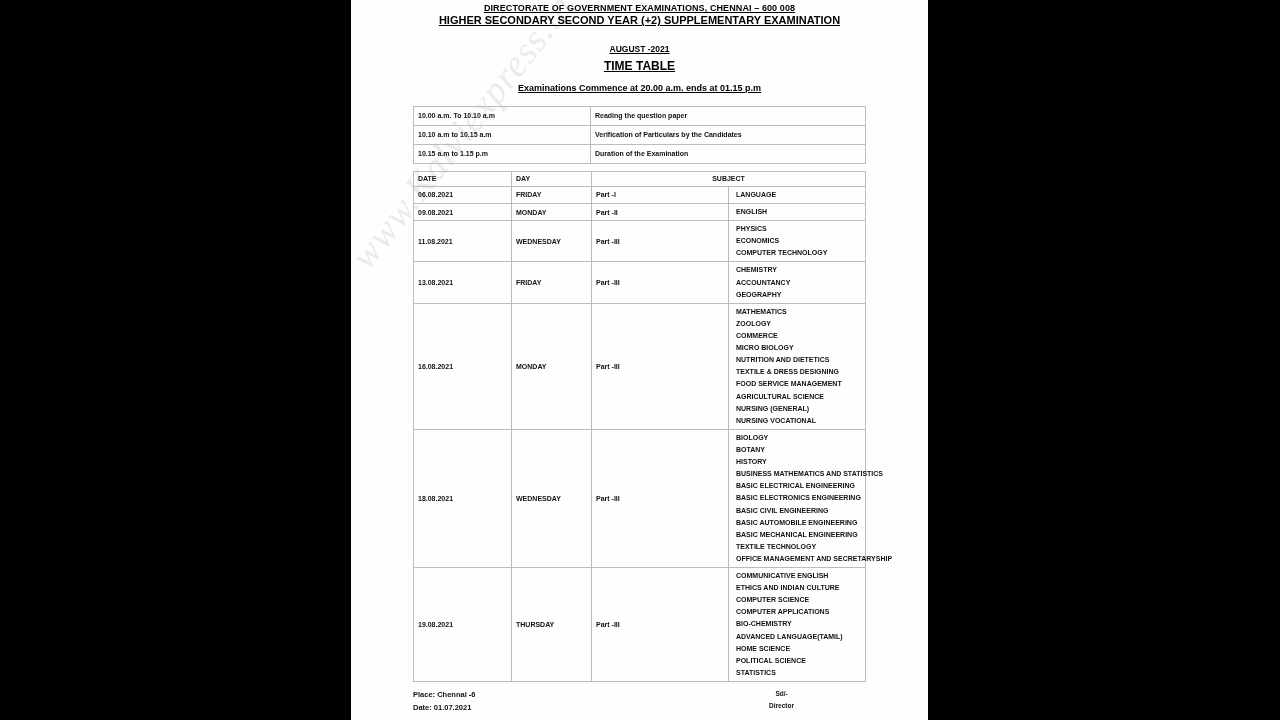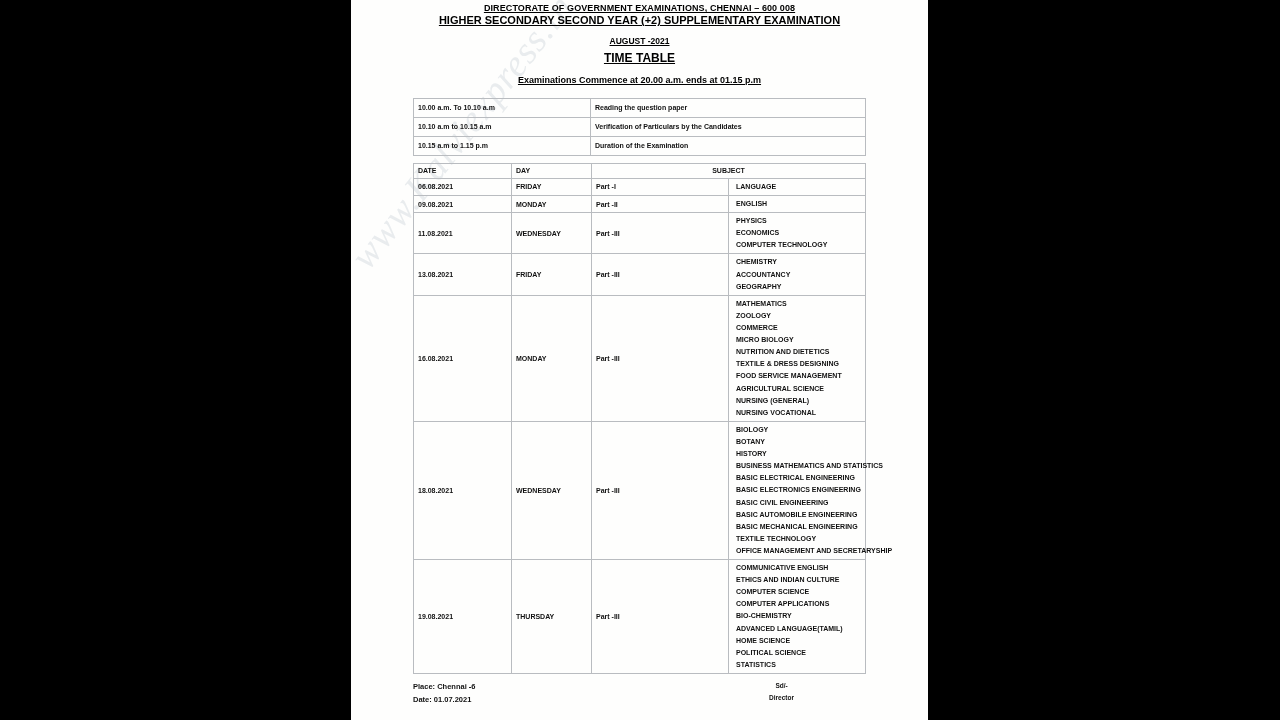--- a/index.html
+++ b/index.html
@@ -39,21 +39,21 @@
 
   .hdr {
     text-align:center;
     font-weight:bold;
     color:#000;
     line-height:1.25;
   }
   .hdr span { text-decoration:underline; display:inline-block; }
   .h1 { font-size:9px; margin-top:3px; letter-spacing:.1px; }
   .h2 { font-size:11px; }
-  .h3 { font-size:8.5px; margin-top:8px; }
+  .h3 { font-size:8.5px; margin-top:16px; }
   .h4 { font-size:12px; margin-top:4px; }
   .h5 { font-size:9px; margin-top:9px; }
 
   table { border-collapse:collapse; width:100%; table-layout:fixed; }
   td, th {
     border:1px solid #b9bcc0;
     font-size:7px;
     font-weight:bold;
     color:#111;
     padding:3px 4px;

